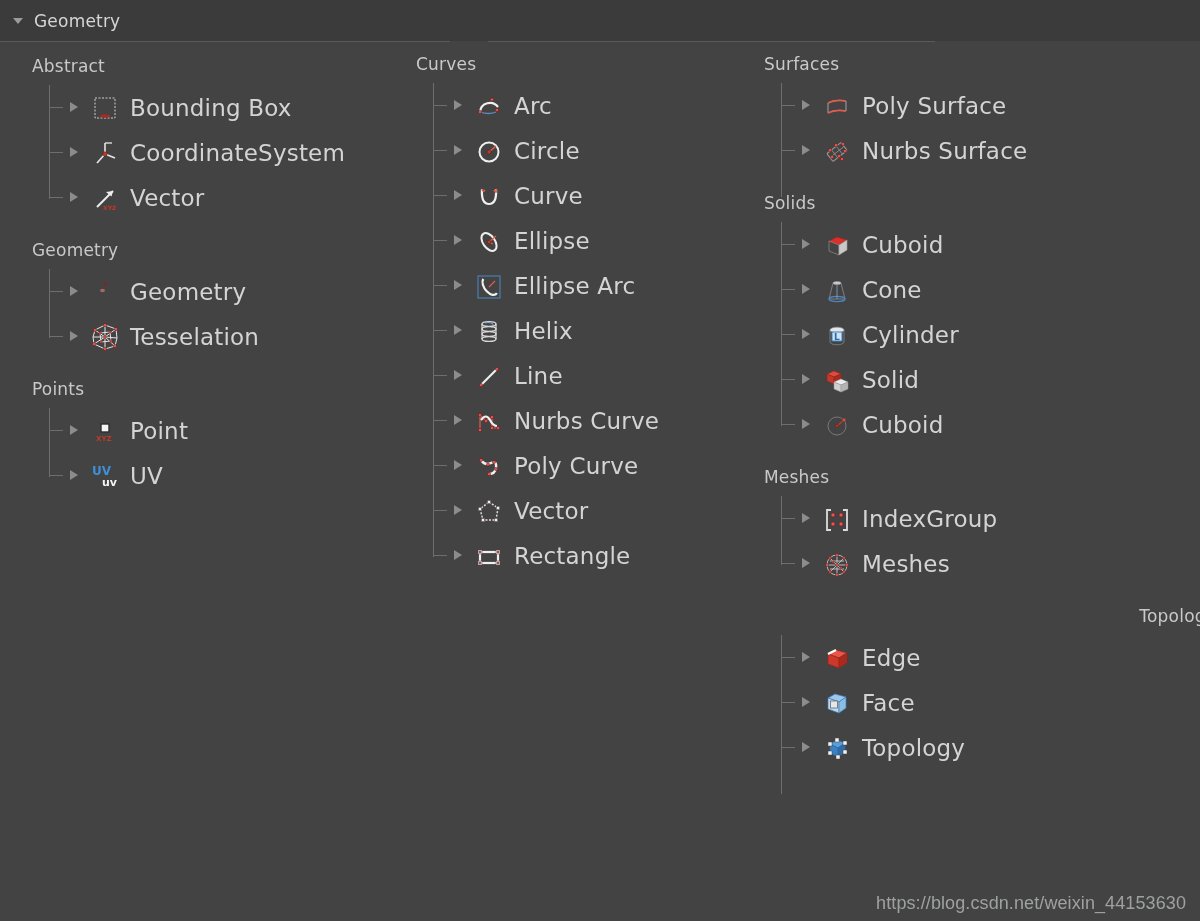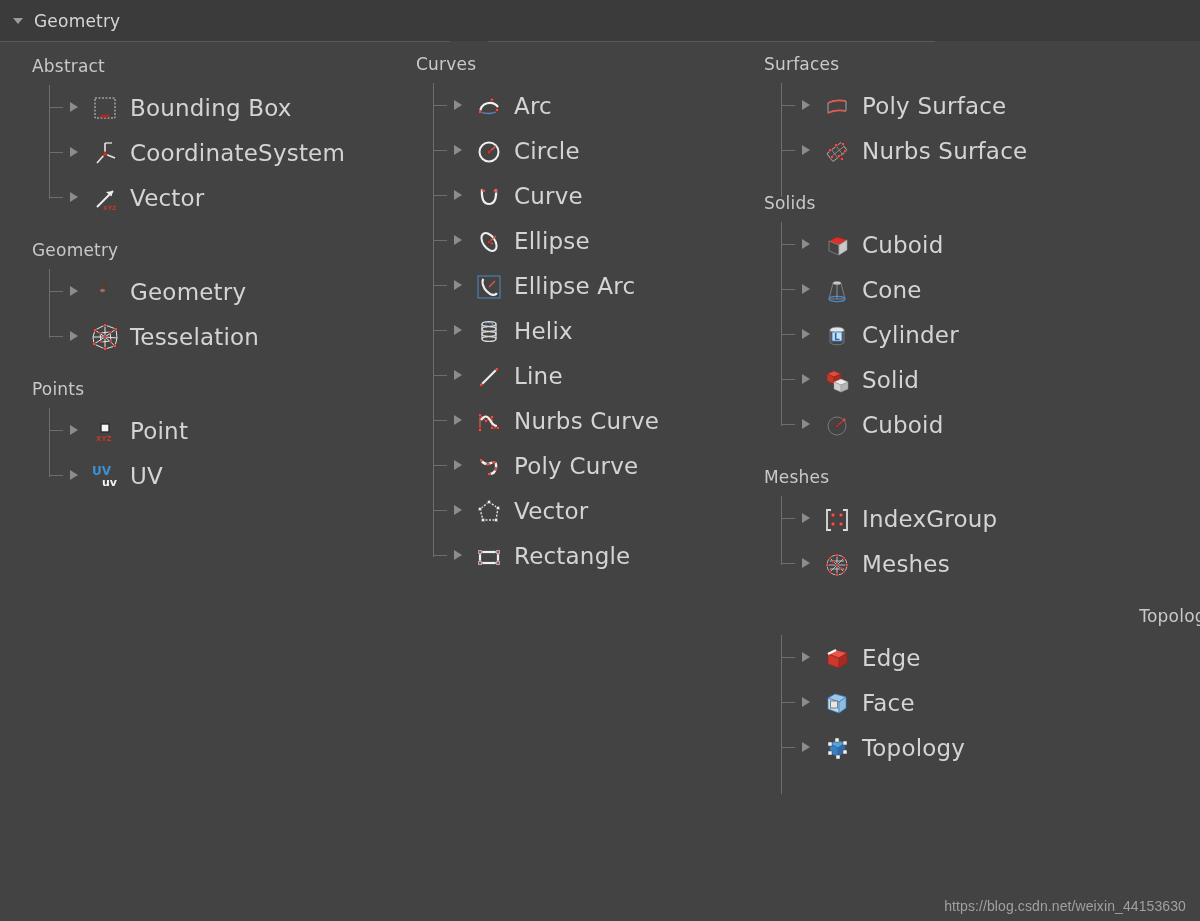--- a/index.html
+++ b/index.html
@@ -116,21 +116,21 @@
     font-size: 23px;
     color: #d4d4d4;
     letter-spacing: .2px;
     white-space: nowrap;
   }
 
   
   #watermark {
     position: absolute;
     right: 14px; bottom: 7px;
-    font-size: 14px;
+    font-size: 18px;
     color: #9fa0a0;
     font-family: "Liberation Sans", sans-serif;
     letter-spacing: .1px;
   }
 </style>
 </head>
 <body>
 
 <div id="header">
   <span class="disclosure"></span>

